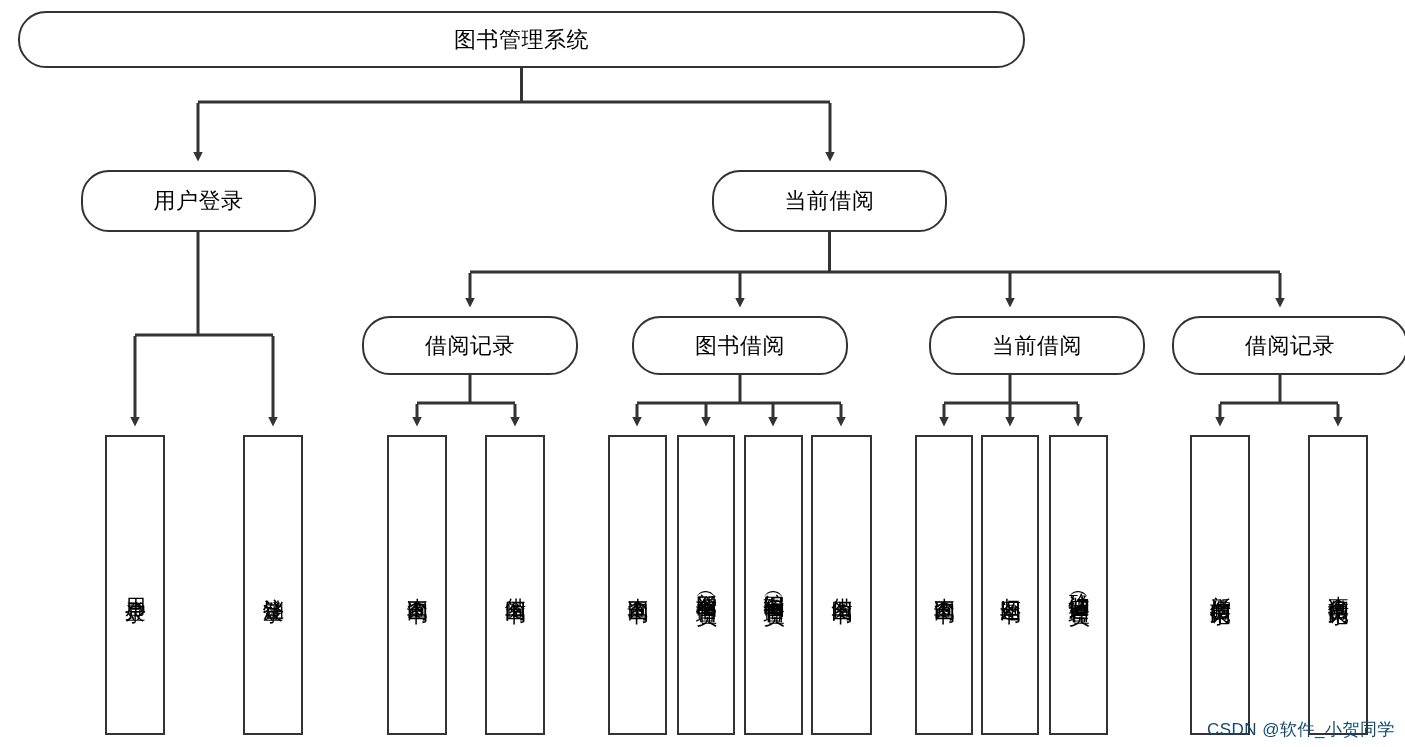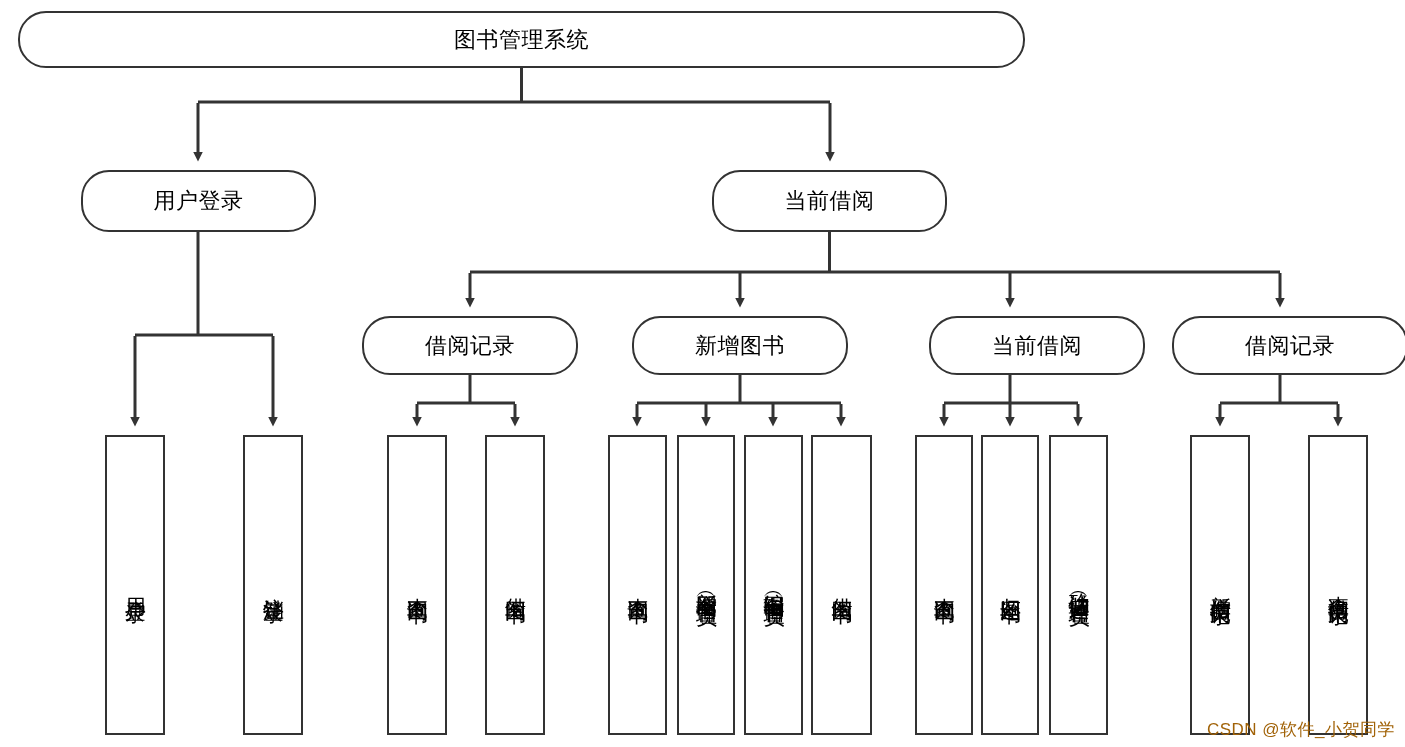--- a/index.html
+++ b/index.html
@@ -59,21 +59,21 @@
     left: 18px;
     top: 11px;
     width: 1007px;
     height: 57px;
   }
   .watermark {
     position: absolute;
     right: 10px;
     bottom: 6px;
     font-size: 17px;
-    color: #a16207;
+    color: #0c4a6e;
     letter-spacing: 0.5px;
     white-space: nowrap;
     font-family: "Liberation Sans", "DejaVu Sans", sans-serif;
   }
 </style>
 </head>
 <body>
 
 <div id="diagram-root">
 
@@ -135,21 +135,21 @@
       <div class="node h" style="left: 81px; top: 170px; width: 235px; height: 62px;">
         <span class="">用户登录</span>
       </div>
       <div class="node h" style="left: 712px; top: 170px; width: 235px; height: 62px;">
         <span class="">当前借阅</span>
       </div>
       <div class="node h" style="left: 362px; top: 316px; width: 216px; height: 59px;">
         <span class="">借阅记录</span>
       </div>
       <div class="node h" style="left: 632px; top: 316px; width: 216px; height: 59px;">
-        <span class="">新增图书</span>
+        <span class="">图书借阅</span>
       </div>
       <div class="node h" style="left: 902px; top: 316px; width: 216px; height: 59px; margin-left: 27px;">
         <span class="">当前借阅</span>
       </div>
       <div class="node h" style="left: 1172px; top: 316px; width: 236px; height: 59px;">
         <span class="">借阅记录</span>
       </div>
       <div class="node v" style="left: 105px; top: 435px; width: 60px; height: 300px;">
         <span class="vlabel">用户登录</span>
       </div>

